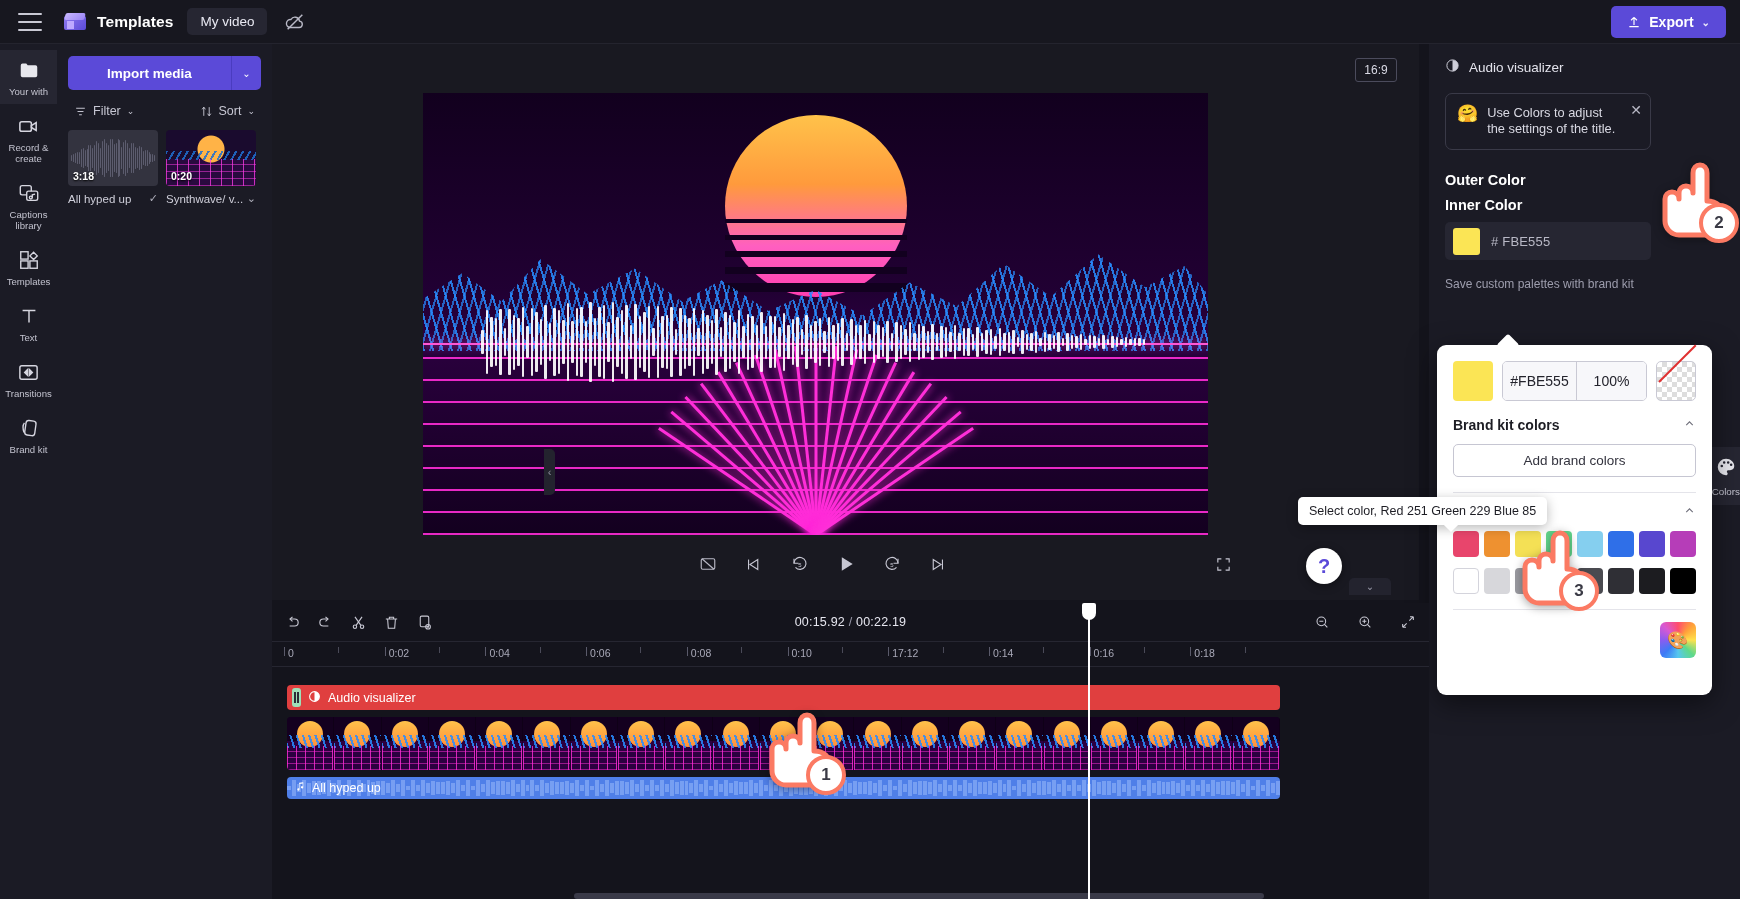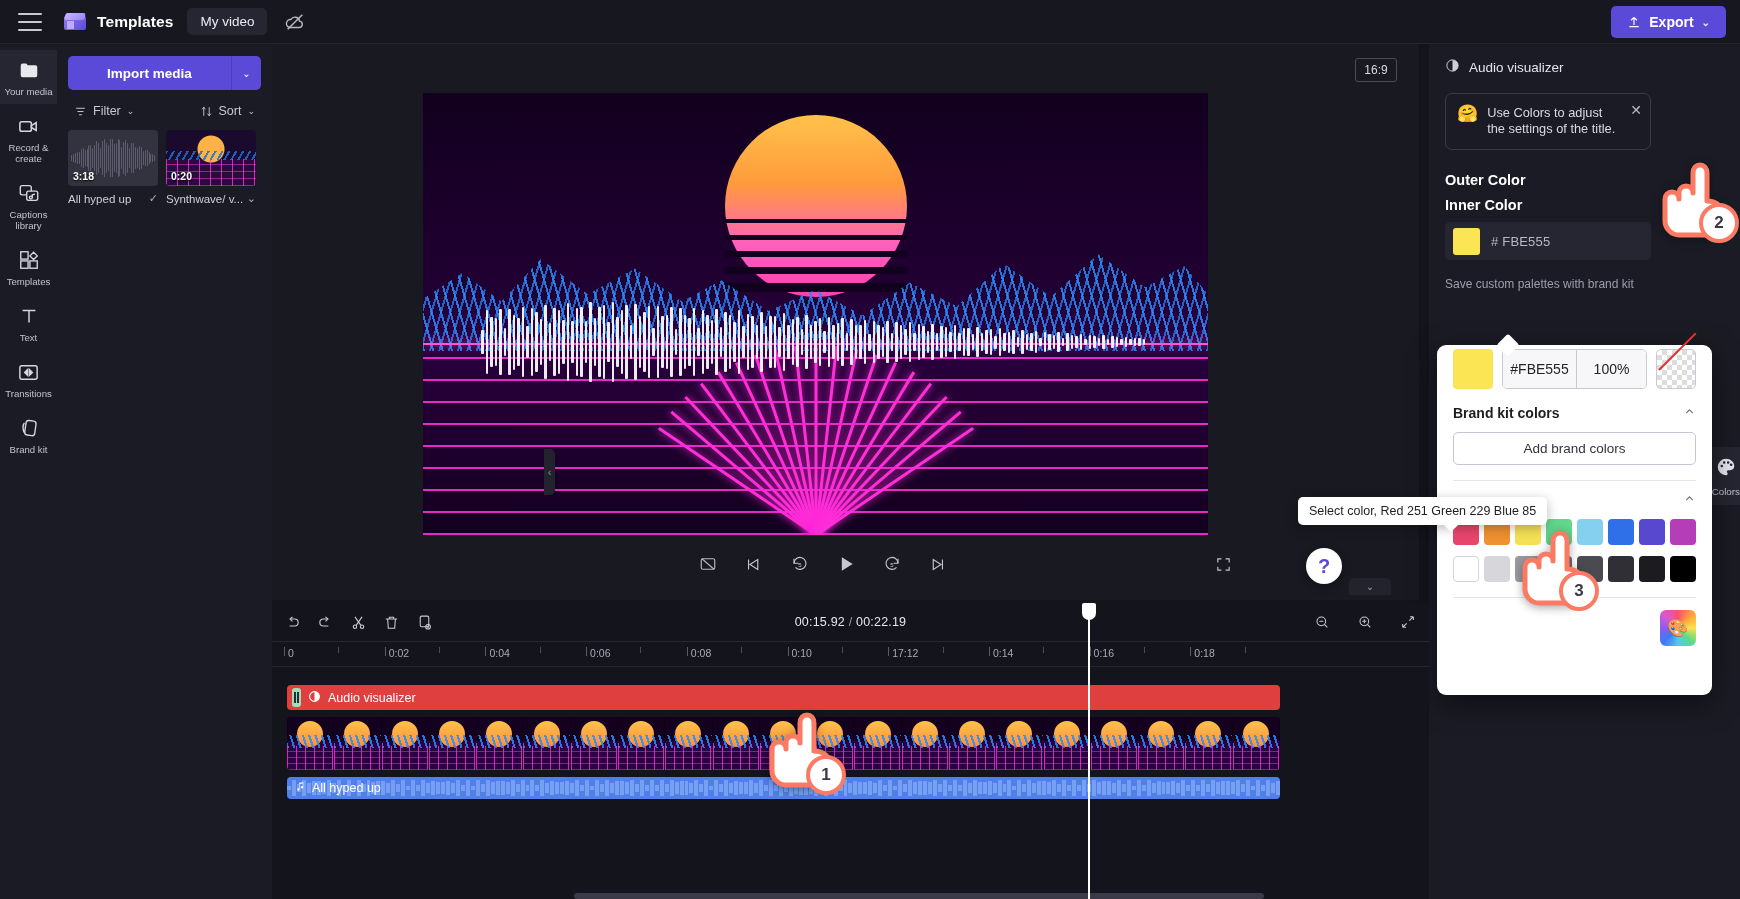--- a/index.html
+++ b/index.html
@@ -214,21 +214,21 @@
   
   .cpop {
     position: absolute; left: 1437px; top: 345px; width: 275px; height: 350px;
     background: #fff; border-radius: 9px; box-shadow: 0 8px 28px rgba(0,0,0,.5);
     color: #1d1d24;
   }
   .cpop-arrow {
     position: absolute; left: 63px; top: -8px; width: 16px; height: 16px;
     background: #fff; transform: rotate(45deg); border-radius: 2px;
   }
-  .cpop-top { display: flex; align-items: flex-end; gap: 9px; padding: 4px 16px 0; }
+  .cpop-top { display: flex; align-items: flex-end; gap: 9px; padding: 16px 16px 0; }
   .cpop-sw { width: 40px; height: 40px; border-radius: 4px; }
   .cpop-inp { flex: 1; display: flex; height: 40px; border: 1px solid #c9c9d4; border-radius: 5px; overflow: hidden; }
   .cpop-hex { flex: 1; display: flex; align-items: center; justify-content: center;
     font-size: 14px; color: #23232c; background: #f7f7fa; }
   .cpop-alpha { width: 70px; display: flex; align-items: center; justify-content: center;
     font-size: 14px; color: #23232c; background: #f7f7fa; border-left: 1px solid #c9c9d4; }
   .cpop-none {
     width: 40px; height: 40px; border: 1px solid #c9c9d4; border-radius: 5px; position: relative;
     background:
       linear-gradient(45deg,#ddd 25%,transparent 25%,transparent 75%,#ddd 75%) 0 0/10px 10px,
@@ -361,21 +361,21 @@
     </div>
   </div>
 
   <div class="rail">
     <div class="rail-item active">
       <span class="rail-ico">
         <svg width="22" height="22" viewBox="0 0 24 24" fill="#e8e8ee">
           <path d="M3 7a2 2 0 0 1 2-2h4l1.6 1.8H19a2 2 0 0 1 2 2V18a2 2 0 0 1-2 2H5a2 2 0 0 1-2-2z"></path>
         </svg>
       </span>
-      <span class="rail-lbl">Your media</span>
+      <span class="rail-lbl">Your with</span>
     </div>
     <div class="rail-item">
       <span class="rail-ico">
         <svg width="23" height="23" viewBox="0 0 24 24" fill="none" stroke="#d6d6e0" stroke-width="1.6">
           <rect x="3" y="7" width="12" height="10" rx="2"></rect>
             <path d="M15 11l5-3v8l-5-3z"></path>
         </svg>
       </span>
       <span class="rail-lbl">Record &amp; create</span>
     </div>

